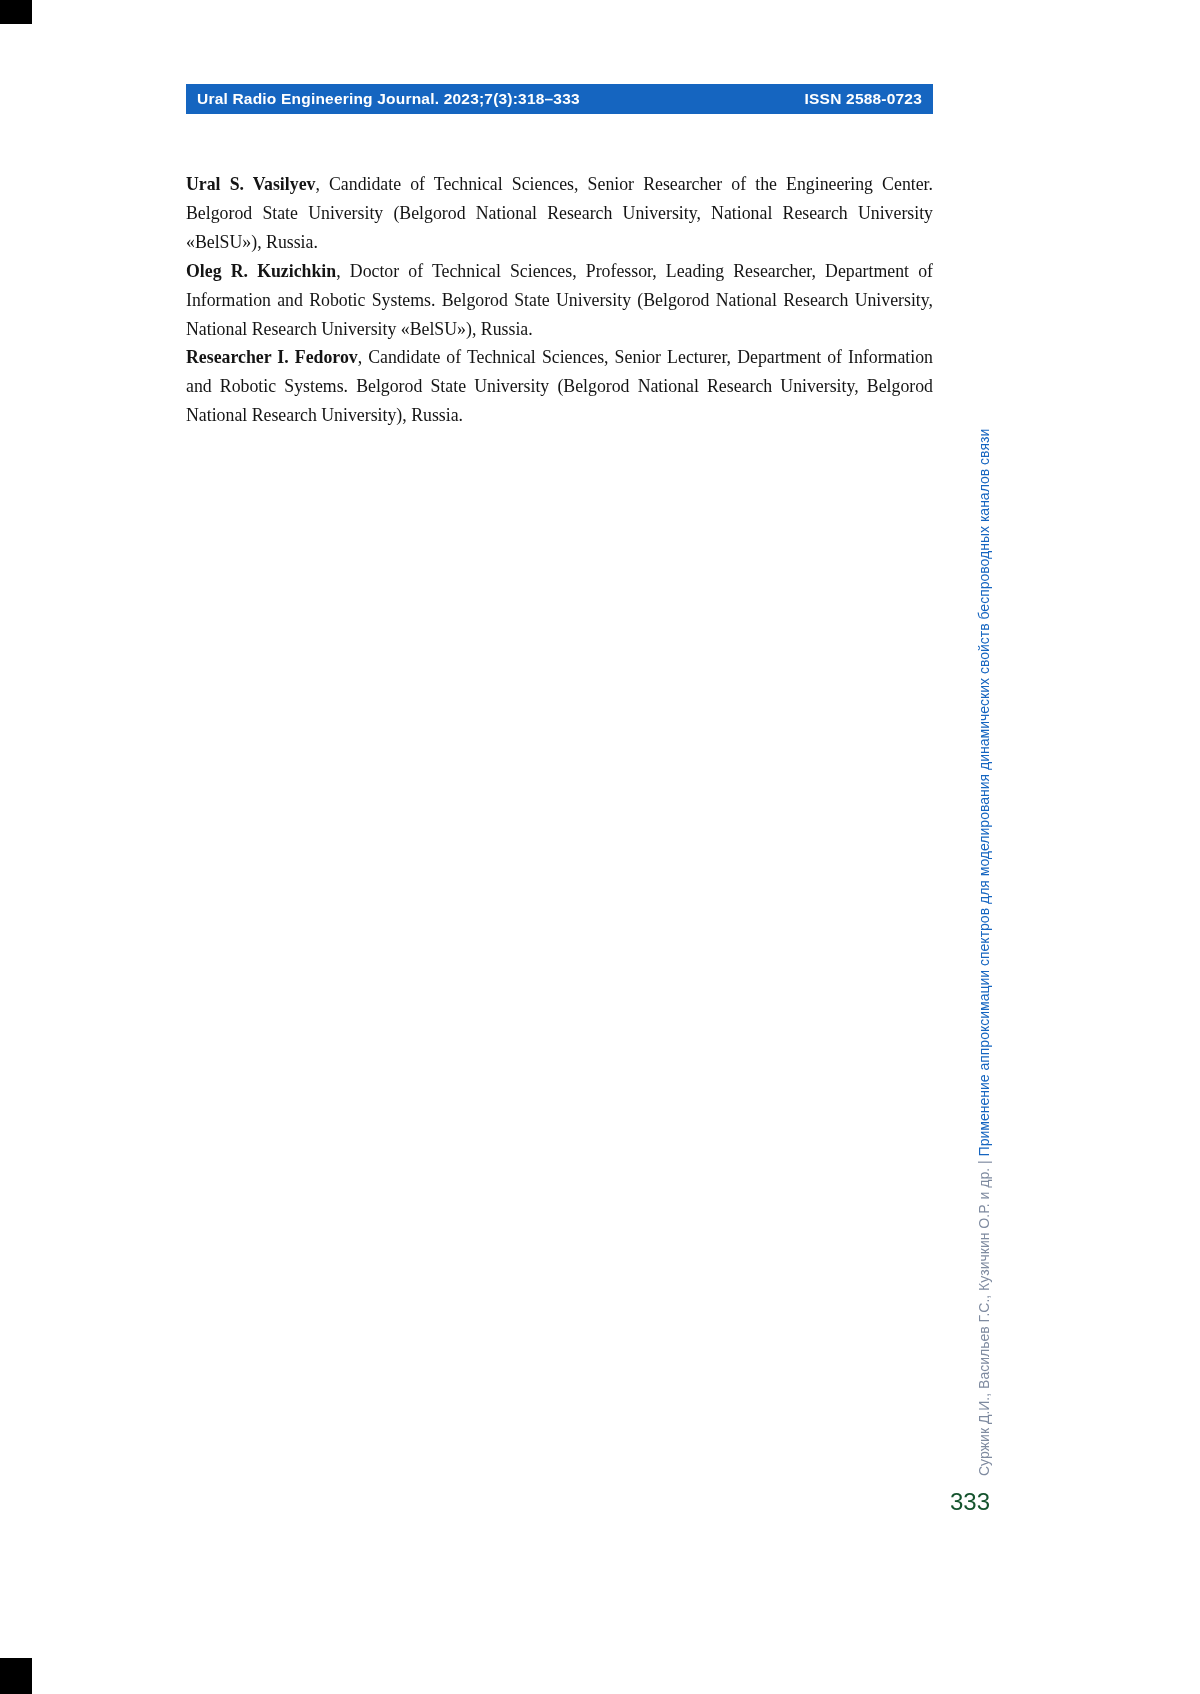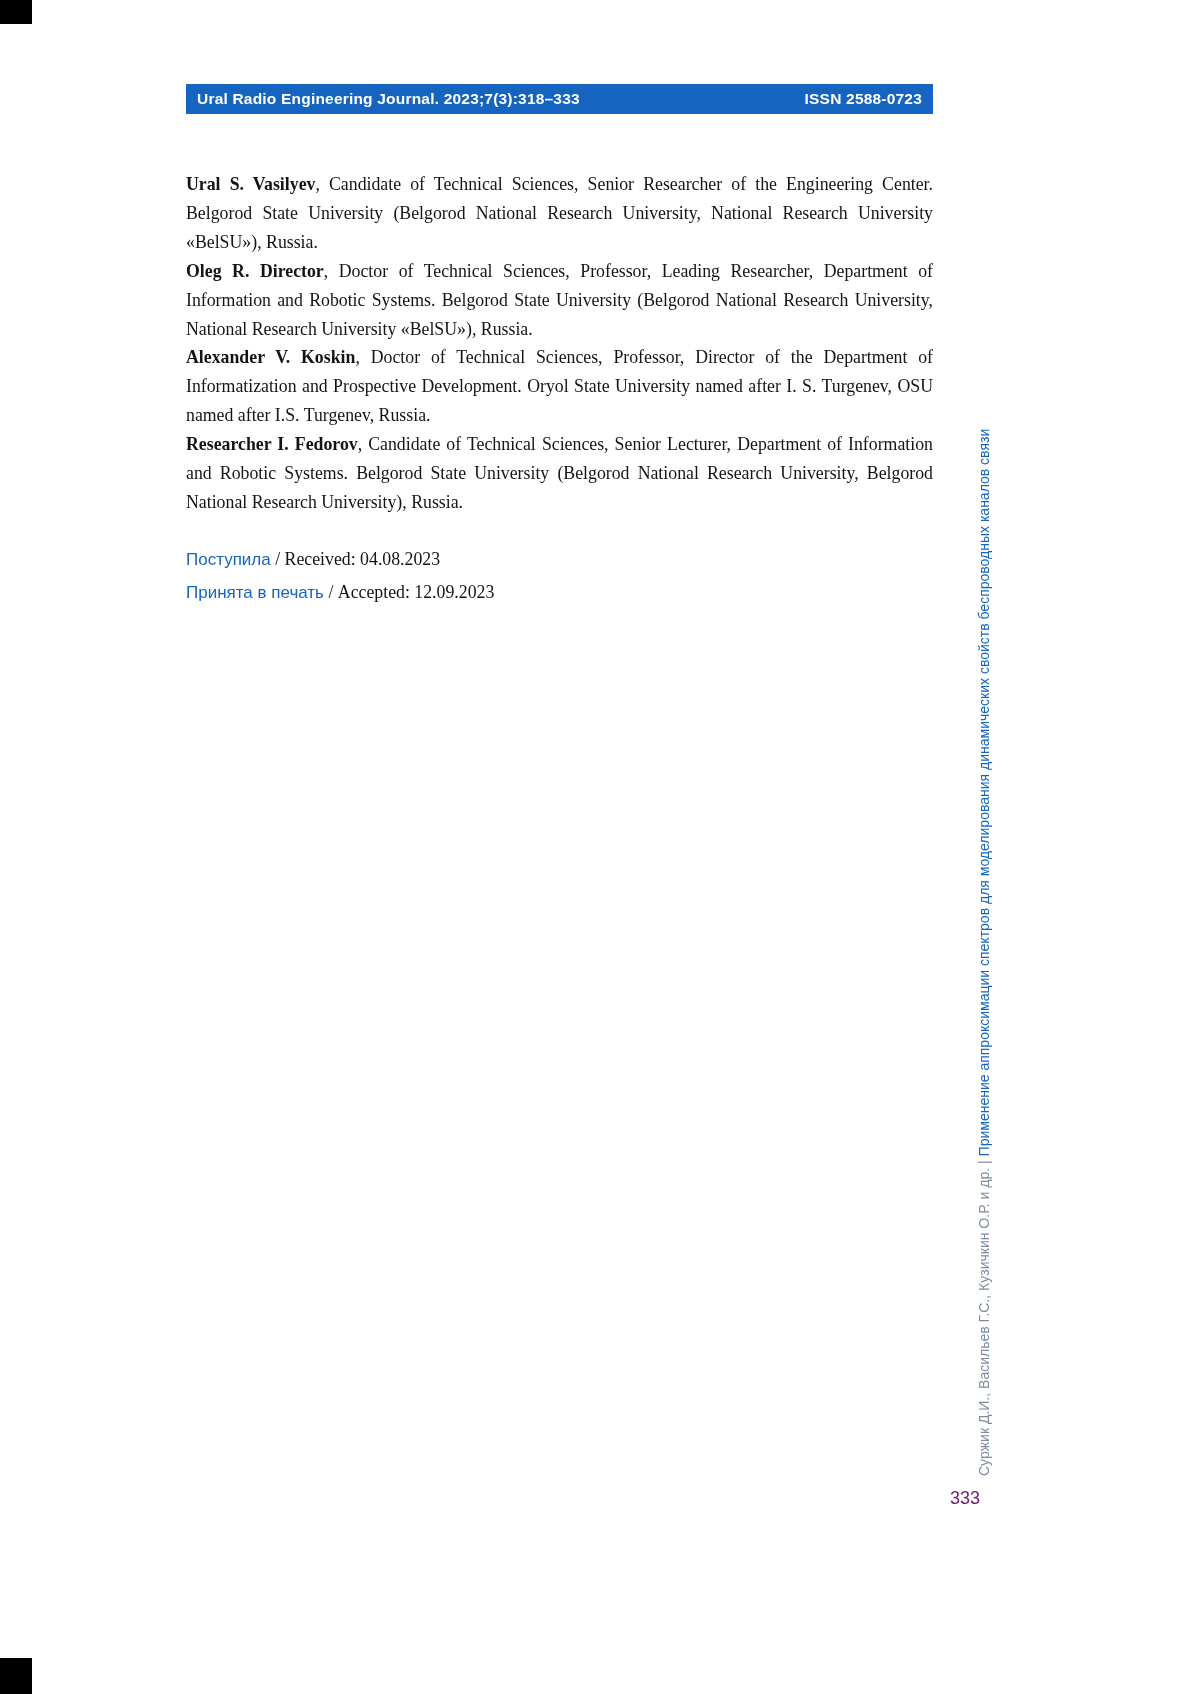--- a/index.html
+++ b/index.html
@@ -74,47 +74,42 @@
     font-size: 14px;
     color: var(--accent, #1565c0);
   }
   .side-authors, .side-sep { color: var(--muted, #7f8ba0); }
 
   .page-number {
     position: absolute;
     left: 950px;
     top: 1488px;
     font-family: "Liberation Sans", sans-serif;
-    font-size: 18px;
-    color: #701a75;
+    font-size: 24px;
+    color: #14532d;
   }
 </style>
 </head>
 <body>
 
 <div class="page">
 
   <div class="corner-mark top"></div>
   <div class="corner-mark bottom"></div>
 
   <div class="header-bar">
     <span>Ural Radio Engineering Journal. 2023;7(3):318–333</span>
     <span>ISSN 2588-0723</span>
   </div>
 
   <div class="content">
     <p><span class="author-name">Ural S. Vasilyev</span><span>, Candidate of Technical Sciences, Senior Researcher of the Engineering Center. Belgorod State University (Belgorod National Research University, National Research University «BelSU»), Russia.</span></p>
-    <p><span class="author-name">Oleg R. Director</span><span>, Doctor of Technical Sciences, Professor, Leading Researcher, Department of Information and Robotic Systems. Belgorod State University (Belgorod National Research University, National Research University «BelSU»), Russia.</span></p>
-    <p><span class="author-name">Alexander V. Koskin</span><span>, Doctor of Technical Sciences, Professor, Director of the Department of Informatization and Prospective Development. Oryol State University named after I. S. Turgenev, OSU named after I.S. Turgenev, Russia.</span></p>
+    <p><span class="author-name">Oleg R. Kuzichkin</span><span>, Doctor of Technical Sciences, Professor, Leading Researcher, Department of Information and Robotic Systems. Belgorod State University (Belgorod National Research University, National Research University «BelSU»), Russia.</span></p>
     <p><span class="author-name">Researcher I. Fedorov</span><span>, Candidate of Technical Sciences, Senior Lecturer, Department of Information and Robotic Systems. Belgorod State University (Belgorod National Research University, Belgorod National Research University), Russia.</span></p>
 
-    <div class="dates">
-      <p><span class="ru-label">Поступила</span><span> / Received: 04.08.2023</span></p>
-      <p><span class="ru-label">Принята в печать</span><span> / Accepted: 12.09.2023</span></p>
-    </div>
   </div>
 
   <div class="side-caption">
     <span class="side-authors">Суржик Д.И., Васильев Г.С., Кузичкин О.Р. и др.</span><span class="side-sep"> | </span><span class="side-title">Применение аппроксимации спектров для моделирования динамических свойств беспроводных каналов связи</span>
   </div>
 
   <div class="page-number">333</div>
 
 </div>
 

